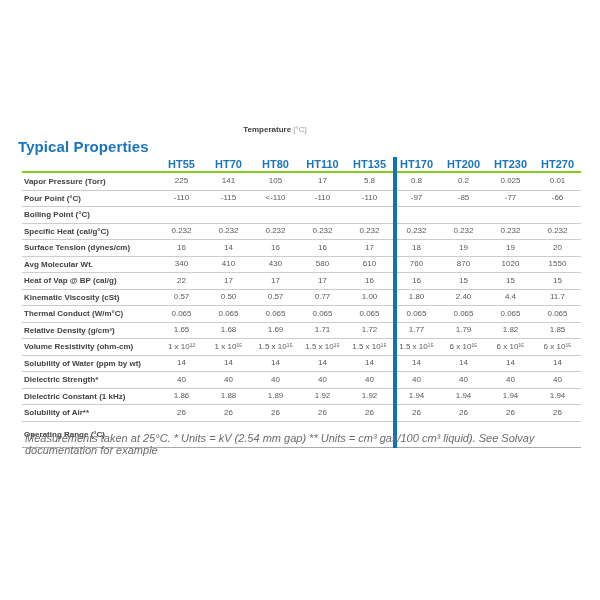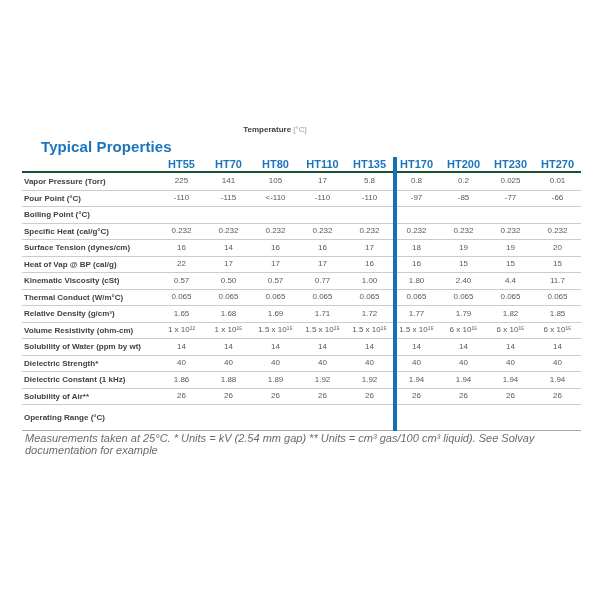--- a/index.html
+++ b/index.html
@@ -16,21 +16,21 @@
     position: absolute;
     top: 125px; left: 195px; width: 160px;
     text-align: center;
     font-size: 8px;
     font-weight: bold;
     color: #414042;
   }
   .temp-unit { color: #97999c; font-weight: normal; }
   .title {
     position: absolute;
-    top: 138px; left: 41px;
+    top: 138px; left: 18px;
     font-size: 15px;
     font-weight: bold;
     color: #1B75BC;
     letter-spacing: 0.1px;
   }
   .table {
     position: absolute;
     top: 157px; left: 22px;
     width: 559px;
   }
@@ -38,21 +38,21 @@
   .hlabel { width: 136px; }
   .hcells, .cells { flex: 1; display: flex; align-items: center; }
   .hcell {
     width: 47px;
     text-align: center;
     font-size: 11px;
     font-weight: bold;
     color: #1B75BC;
   }
   .tbody {
-    border-top: 2px solid #14532d;
+    border-top: 2px solid #84cc16;
     border-bottom: 1px solid #a8a9ab;
   }
   .row {
     display: flex;
     align-items: center;
     height: 16.5px;
     border-top: 1px solid #cbccce;
   }
   .row:first-child { border-top: none; }
   .row:last-child { height: 26px; }
@@ -173,20 +173,35 @@
             <div class="cell">16</div>
             <div class="cell">16</div>
             <div class="cell">17</div>
             <div class="cell">18</div>
             <div class="cell">19</div>
             <div class="cell">19</div>
             <div class="cell">20</div>
           </div>
       </div>
         <div class="row">
+        <div class="rlabel">Avg Molecular Wt.</div>
+        <div class="cells">
+
+        <div class="cell">340</div>
+            <div class="cell">410</div>
+            <div class="cell">430</div>
+            <div class="cell">580</div>
+            <div class="cell">610</div>
+            <div class="cell">760</div>
+            <div class="cell">870</div>
+            <div class="cell">1020</div>
+            <div class="cell">1550</div>
+          </div>
+      </div>
+        <div class="row">
         <div class="rlabel">Heat of Vap @ BP (cal/g)</div>
         <div class="cells">
 
         <div class="cell">22</div>
             <div class="cell">17</div>
             <div class="cell">17</div>
             <div class="cell">17</div>
             <div class="cell">16</div>
             <div class="cell">16</div>
             <div class="cell">15</div>

